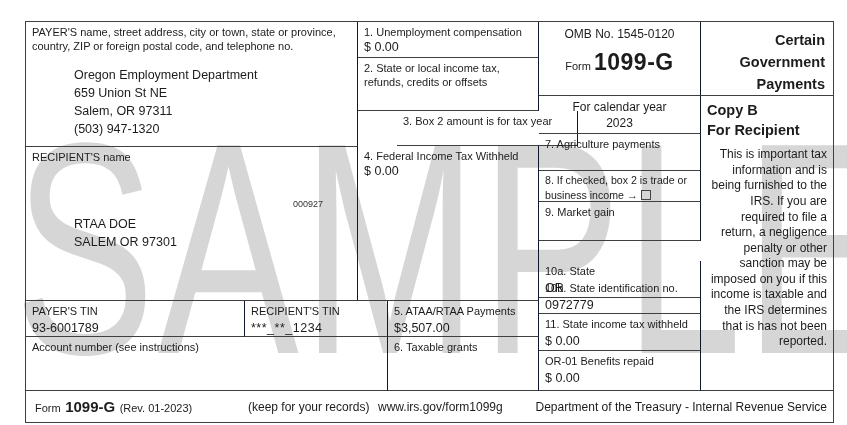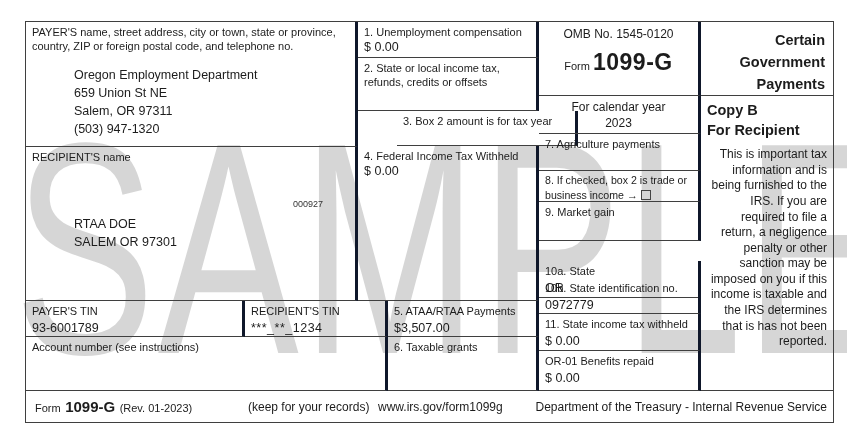--- a/index.html
+++ b/index.html
@@ -3,21 +3,21 @@
 <meta charset="utf-8">
 <style>
   html,body{margin:0;padding:0;background:#ffffff;}
   .page{position:relative;width:847px;height:425px;background:#fff;overflow:hidden;
         font-family:"Liberation Sans",sans-serif;color:#1c1c1c;}
   .watermark{position:absolute;left:14px;top:98px;z-index:0;font-size:302px;line-height:1;
         font-weight:400;color:rgba(90,90,90,0.25);letter-spacing:4px;white-space:nowrap;
         transform:scaleX(0.70);transform-origin:left top;user-select:none;}
   .form{position:absolute;left:25px;top:21px;width:807px;height:400px;border:1.5px solid #3f3f3f;z-index:1;}
   .cell{position:absolute;box-sizing:border-box;padding:3px 6px;font-size:11px;line-height:1.3;}
-  .bR{border-right:3px solid #0f172a;}
+  .bR{border-right:1px solid #0f172a;}
   .bB{border-bottom:1px solid #3f3f3f;}
   .label{font-size:11px;color:#1c1c1c;}
   .value{font-size:12.5px;margin-top:2px;}
   .addr{font-size:12.5px;line-height:1.45;}
   .payer-addr{margin:12px 0 0 42px;}
   .recip-addr{position:absolute;left:48px;top:68px;}
   .recip-code{position:absolute;left:267px;top:52px;font-size:9px;color:#333;}
   .center{text-align:center;}
   .omb-line{font-size:12px;margin-top:2px;}
   .form-word{font-size:11px;}

